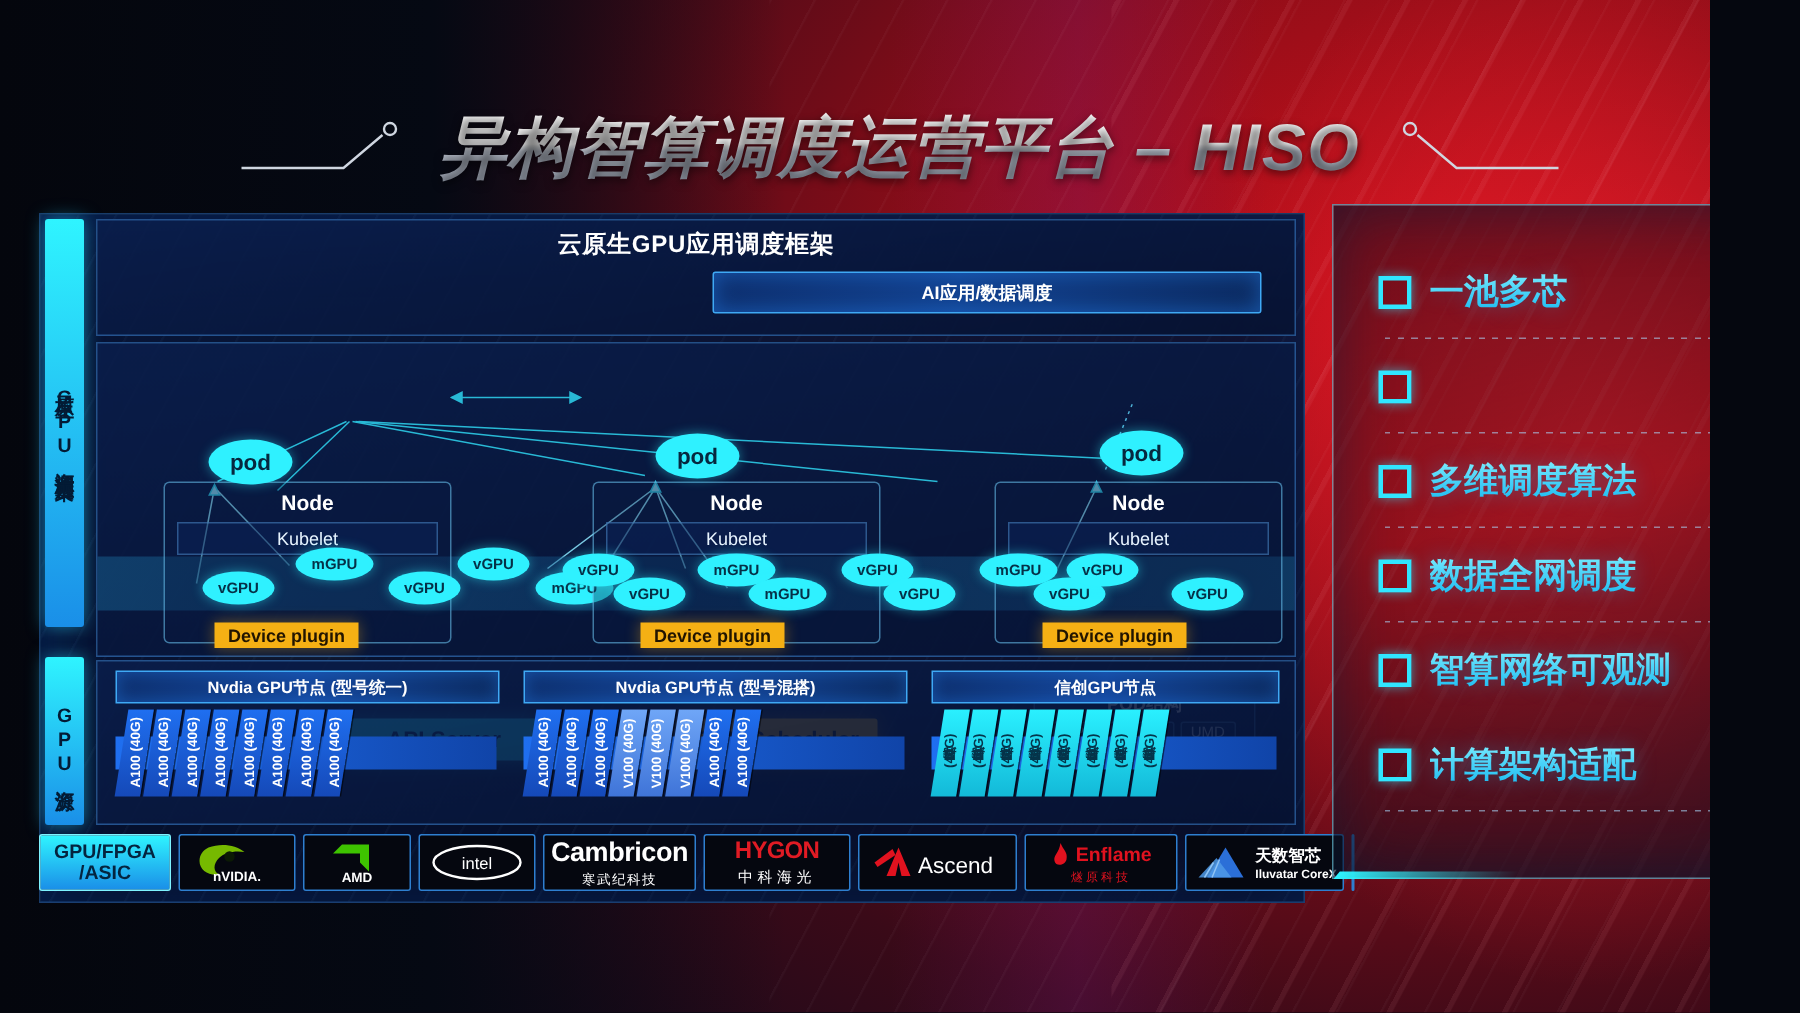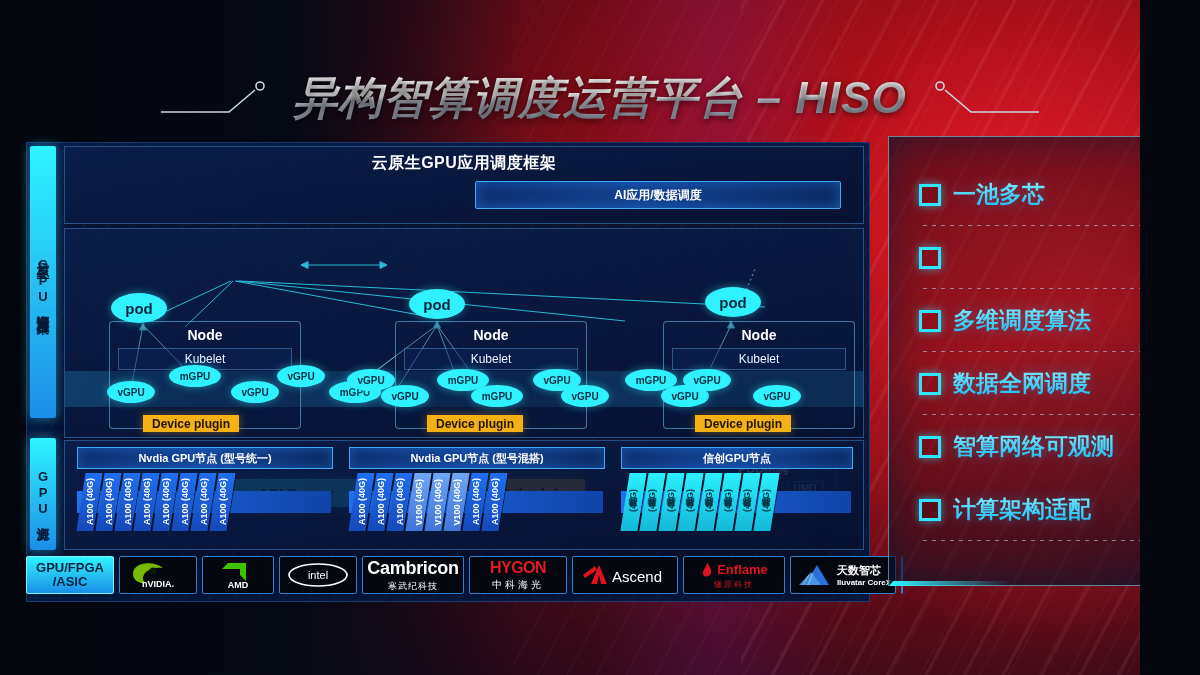--- a/index.html
+++ b/index.html
@@ -100,21 +100,21 @@
   .kubelet{position:absolute;left:8px;right:8px;top:26px;height:20px;
     border:1px solid rgba(90,160,225,.45);background:rgba(12,36,90,.45);
     display:flex;align-items:center;justify-content:center;
     color:#e8f4ff;font-size:12px;}
 
   .gpuband{position:absolute;left:0;width:798px;height:36px;
     background:linear-gradient(90deg,rgba(22,92,140,.55),rgba(18,78,130,.42),rgba(22,92,140,.5));}
 
   .ell{position:absolute;background:#2ff1ff;color:#053047;
     border-radius:50%;display:flex;align-items:center;justify-content:center;
-    font-size:10px;font-weight:bold;box-shadow:0 0 8px rgba(47,241,255,.45);}
+    font-size:10px;font-weight:bold;box-shadow:0 0 8px rgba(47,241,255,.45);margin-left:28px;}
   .ell.big{font-size:15px;color:#06283f;}
 
   .devplug{position:absolute;height:17px;background:#f5b014;color:#221500;
     font-size:12px;font-weight:bold;display:flex;align-items:center;justify-content:center;
     padding:0 6px;box-shadow:0 0 10px rgba(245,176,20,.4);}
 
   
   .gnhead{position:absolute;height:20px;border:1px solid #3fa9f5;
     background:linear-gradient(90deg,#0d2f6e,#14459a 50%,#0b2a60);
     display:flex;align-items:center;justify-content:center;

